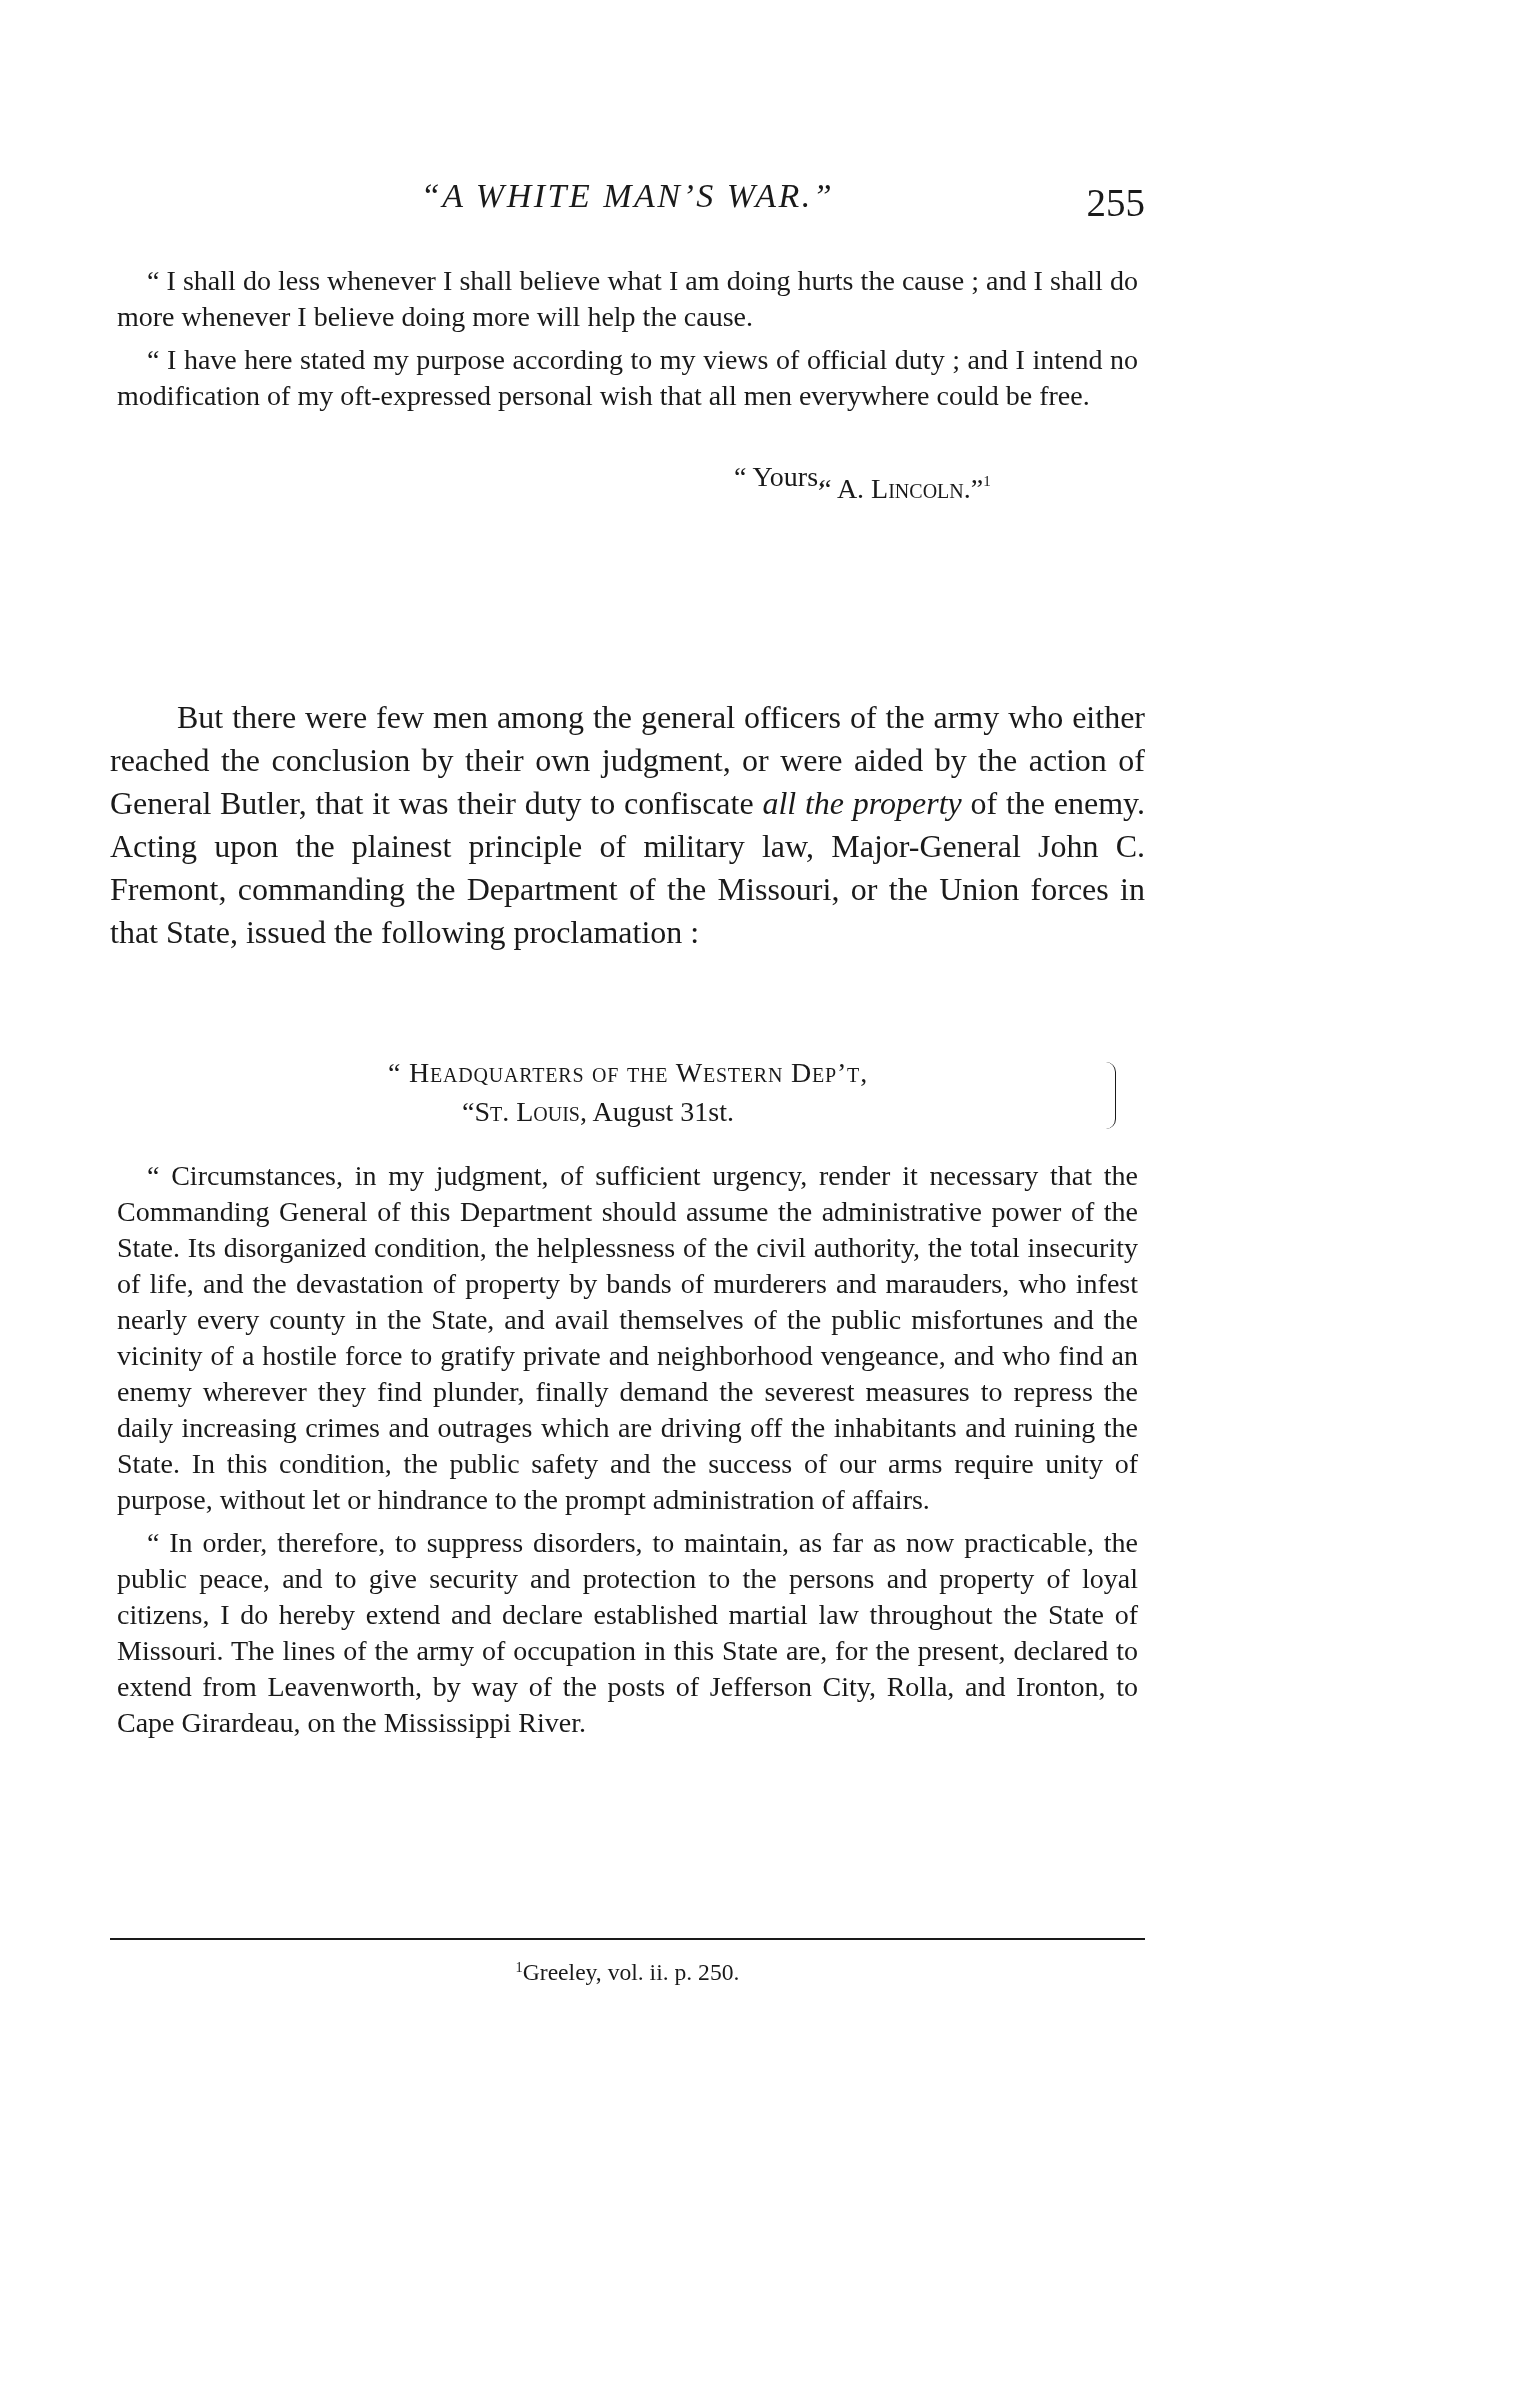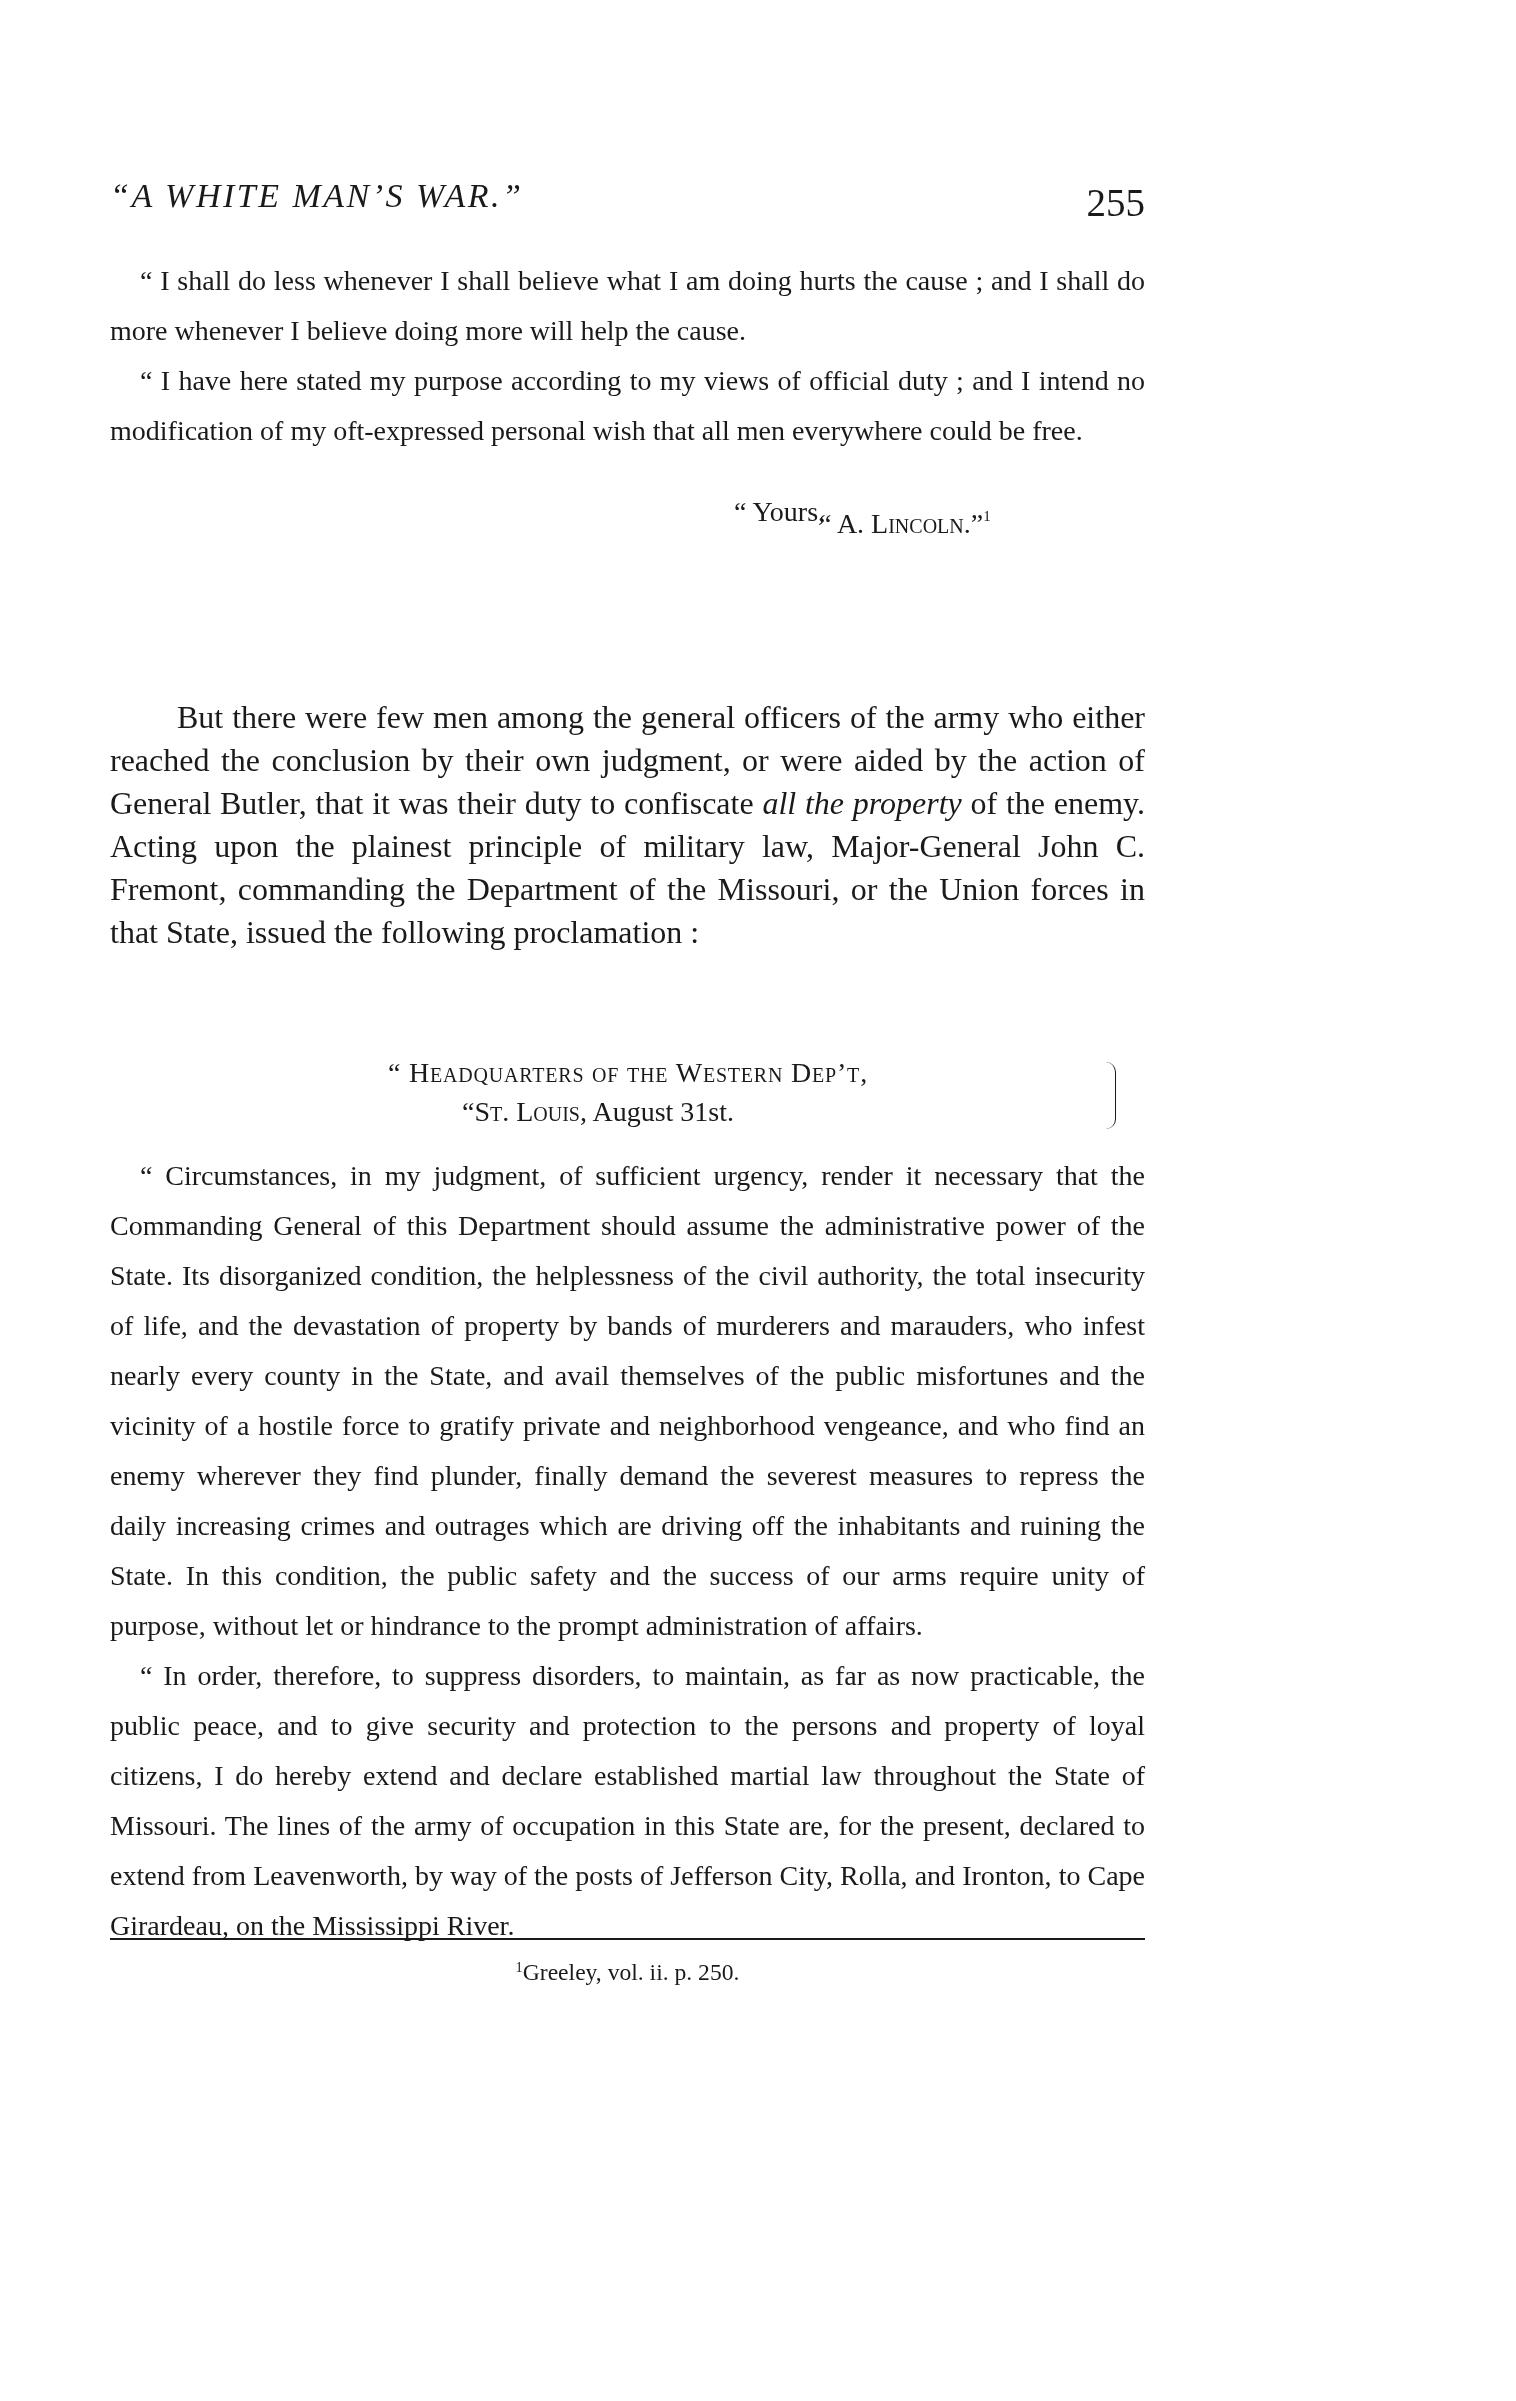--- a/index.html
+++ b/index.html
@@ -8,29 +8,29 @@
     font-family: "Liberation Serif", "DejaVu Serif", serif;
     color: #1a1a1a;
   }
   .page {
     position: absolute; left: 110px; top: 0; width: 1035px;
   }
   .running-head {
     position: absolute; top: 177px; left: 0; width: 1035px; height: 51px;
   }
   .running-title {
-    position: absolute; left: 0; right: 0; top: 0; 
+    position: absolute; left: 0; right: 0; top: 0; text-align: center;
     font-style: italic; font-size: 34px; letter-spacing: 2.5px;
   }
   .page-number {
     position: absolute; right: 0; top: 3.4px; font-size: 39px;
   }
   .block { position: absolute; left: 0; width: 1035px; }
   .small p, .small .line {
-    font-size: 28px; line-height: 50px; margin: 0;
+    font-size: 28px; line-height: 36px; margin: 7px;
     text-align: justify; text-align-last: auto;
   }
   .small p { text-indent: 30px; }
   .large p {
     font-size: 32px; line-height: 43px; margin: 0;
     text-align: justify; text-indent: 67px;
   }
   .sig { font-size: 28px; line-height: 40px; position: relative; height: 79px; }
   .sig span { position: absolute; white-space: nowrap; }
   .sc { font-variant: small-caps; }

